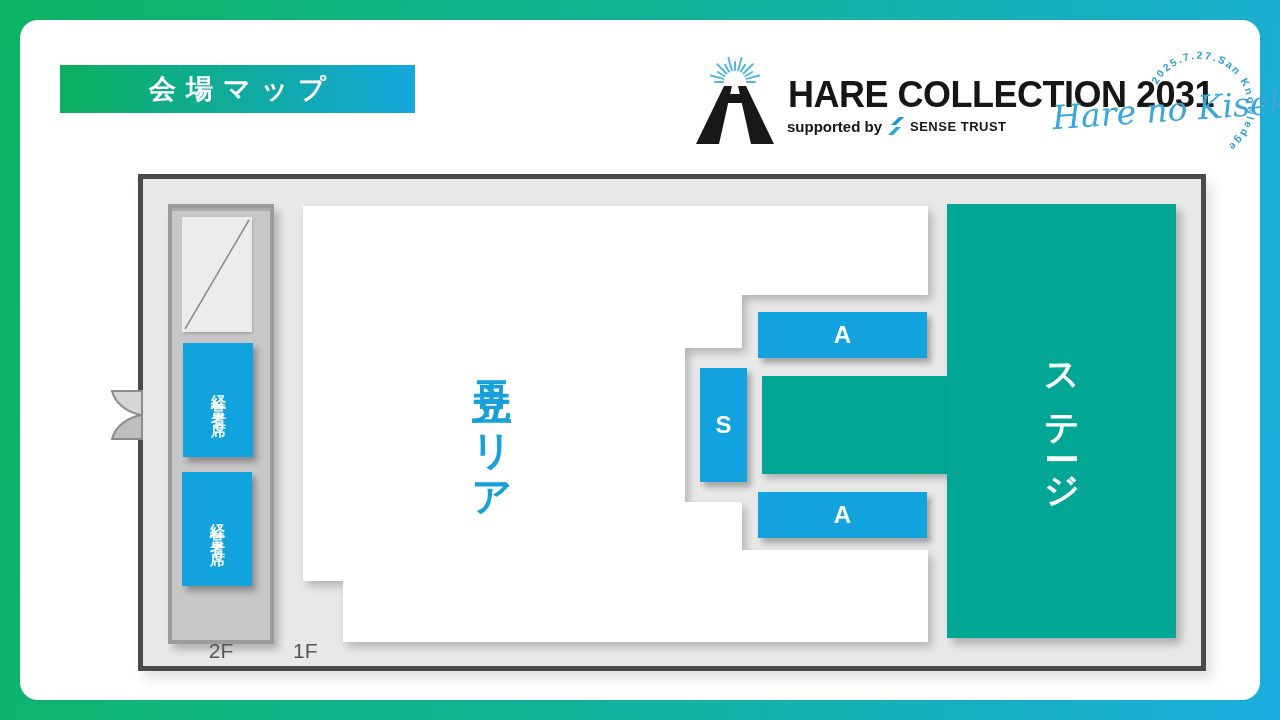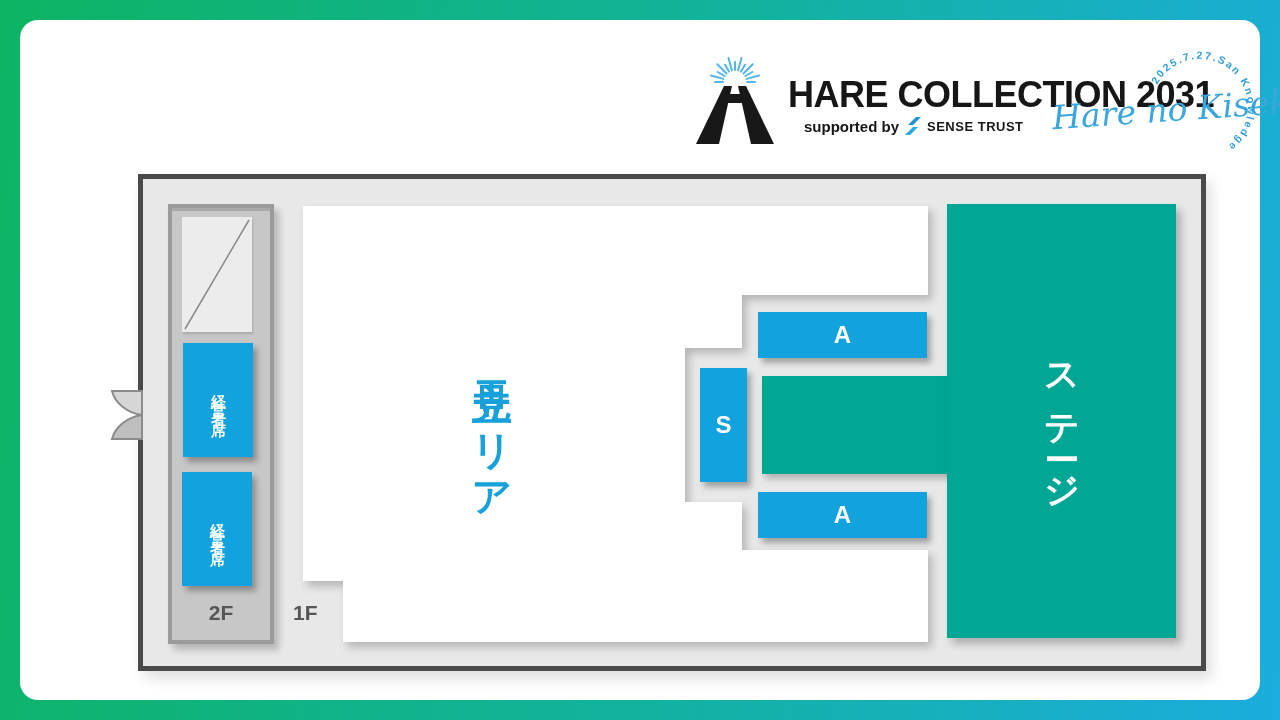--- a/index.html
+++ b/index.html
@@ -15,21 +15,21 @@
   .badge { position:absolute; left:40px; top:45px; width:355px; height:48px;
            background:linear-gradient(to right,#0caf5e,#14a7db);
            display:flex; align-items:center; justify-content:center; }
   .badge span { color:#fff; font-weight:bold; font-size:27px; letter-spacing:10px; text-indent:10px; }
 
   
   .logo { position:absolute; left:660px; top:26px; width:606px; height:120px; }
   .logo-mark { position:absolute; left:12px; top:10px; }
   .logo-title { position:absolute; left:108px; top:28px; font-size:36px; font-weight:bold;
                 letter-spacing:-0.5px; color:#161616; white-space:nowrap; }
-  .logo-sub { position:absolute; left:124px; top:70px; display:flex; align-items:center; gap:5px; }
+  .logo-sub { position:absolute; left:107px; top:70px; display:flex; align-items:center; gap:5px; }
   .logo-sub .pref { font-size:15px; font-weight:bold; color:#161616; }
   .logo-sub .sponsor { font-size:13px; font-weight:bold; letter-spacing:0.5px; color:#161616; }
   .script { position:absolute; left:372px; top:44px; width:240px;
             font-family:"DejaVu Serif",serif; font-style:italic;
             font-size:33px; color:#3aa6db; transform:rotate(-4deg); white-space:nowrap; }
   .arc-svg { position:absolute; left:456px; top:-6px; }
 
   
   .map { position:absolute; left:118px; top:154px; width:1068px; height:497px;
          background:#e8e8e8; border:5px solid #4a4a4a;
@@ -40,21 +40,21 @@
              box-shadow:inset 0 3px 0 rgba(0,0,0,0.15), 5px 6px 7px rgba(0,0,0,0.22); }
   .diagblock { position:absolute; left:39px; top:38px; width:70px; height:115px;
                background:#ececec; box-shadow:1px 2px 2px rgba(0,0,0,0.15); }
   .seat-exec { position:absolute; width:70px; height:114px; background:#12a3de;
                box-shadow:4px 5px 6px rgba(0,0,0,0.3);
                display:flex; align-items:center; justify-content:center; }
   .seat-exec span { writing-mode:vertical-rl; color:#fff; font-weight:bold;
                     font-size:15px; letter-spacing:9px; }
   .exec1 { left:40px; top:164px; } .exec2 { left:39px; top:293px; }
 
-  .floor-label { position:absolute; font-size:21px; font-weight:bold; color:#565656; }
+  .floor-label { position:absolute; font-size:21px; font-weight:normal; color:#565656;margin-top:38px; }
   .lbl-2f { left:53px; top:422px; width:50px; text-align:center; }
   .lbl-1f { left:150px; top:422px; width:44px; text-align:left; }
 
   .white-shape { position:absolute; left:0; top:0; }
 
   .runway { position:absolute; left:619px; top:197px; width:190px; height:98px;
             background:#01a794; box-shadow:3px 5px 6px rgba(0,0,0,0.22); }
   .stage { position:absolute; left:804px; top:25px; width:229px; height:434px;
            background:#01a794; box-shadow:5px 6px 8px rgba(0,0,0,0.25);
            display:flex; align-items:center; justify-content:center; }
@@ -74,20 +74,23 @@
                          font-size:40px; letter-spacing:3px; }
 
   .door { position:absolute; left:-35px; top:210px; }
 </style>
 </head>
 <body>
 
 <div class="page">
   <div class="panel">
 
+    <div class="badge">
+      <span>会場マップ</span>
+    </div>
 
     <div class="logo">
       <svg class="logo-mark" width="86" height="90" viewBox="0 0 86 90">
         <g stroke="#55b5e6" stroke-width="2" stroke-linecap="round">
           <line x1="31" y1="26" x2="23" y2="26"></line>
           <line x1="31.4" y1="22.9" x2="18.9" y2="19.5"></line>
           <line x1="32.6" y1="20" x2="25.7" y2="16"></line>
           <line x1="34.5" y1="17.5" x2="25.3" y2="8.3"></line>
           <line x1="37" y1="15.6" x2="33" y2="8.7"></line>
           <line x1="39.9" y1="14.4" x2="36.5" y2="1.9"></line>

